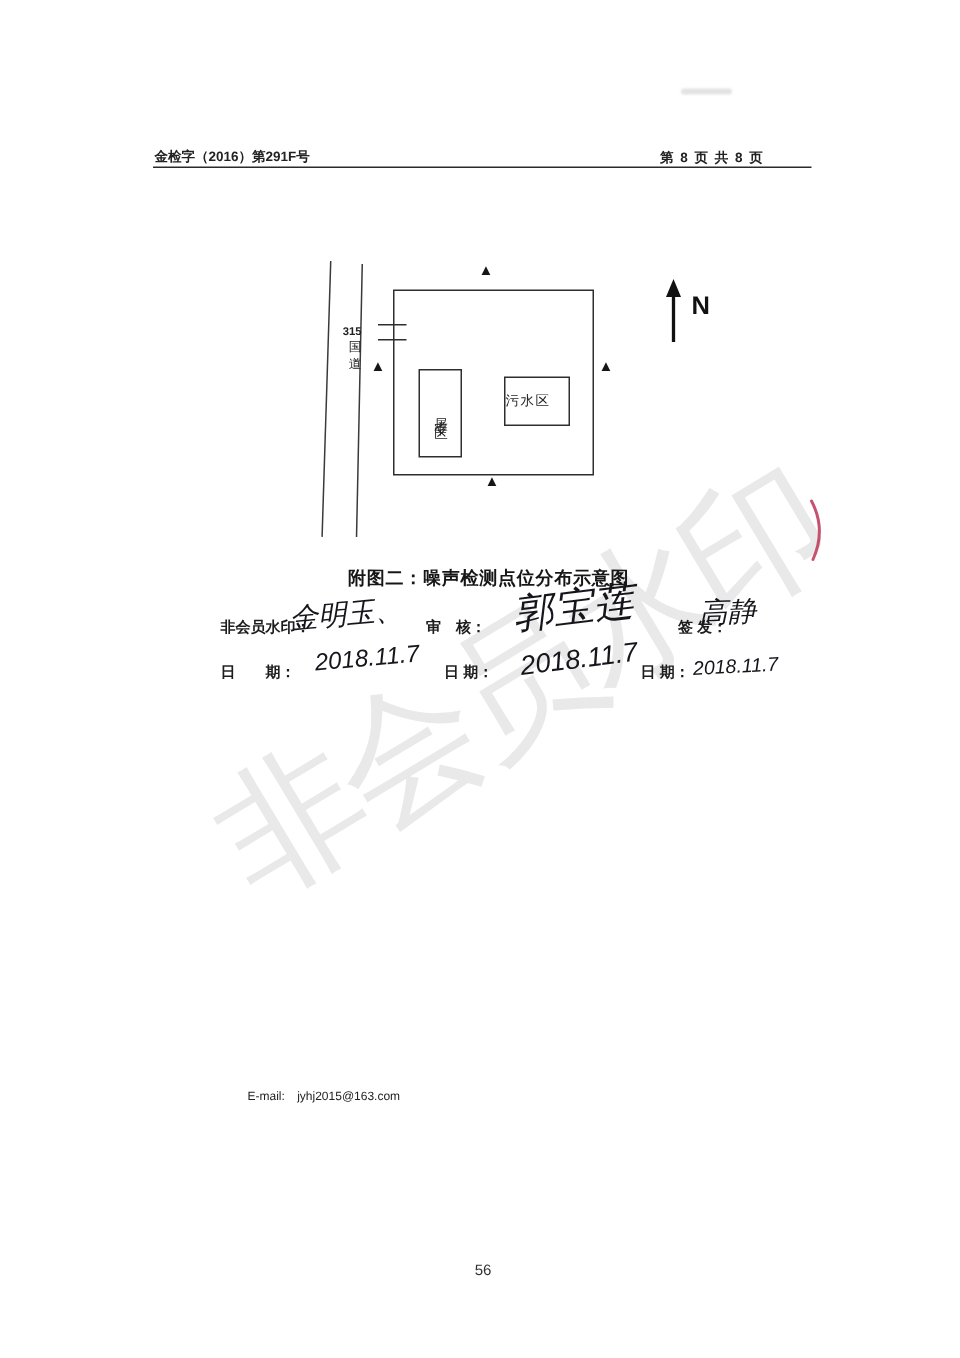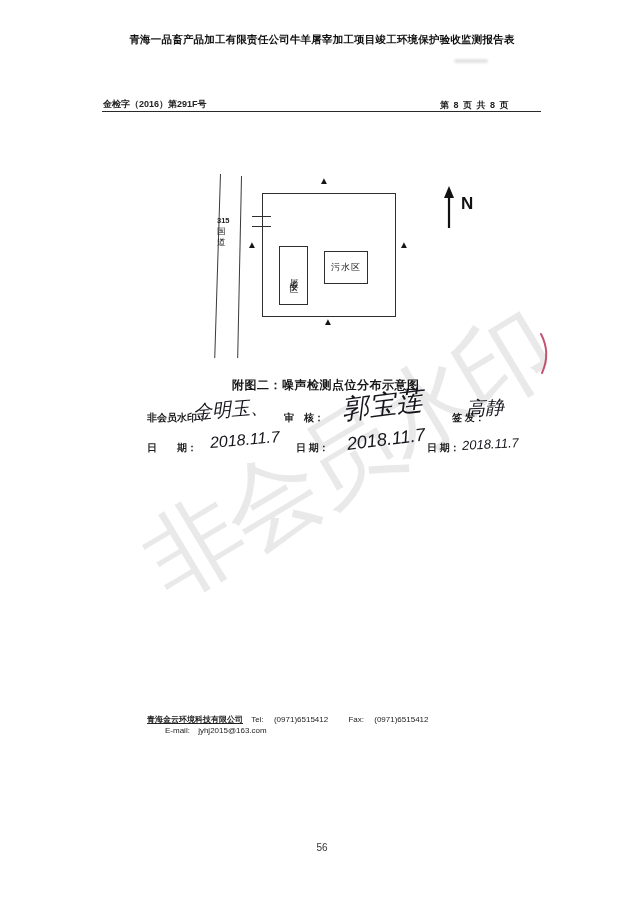--- a/index.html
+++ b/index.html
@@ -36,21 +36,21 @@
   }
   .doc-number { left: 103px; top: 98px; font-size: 9px; font-weight: bold; color: #222; }
   .page-indicator { left: 440px; top: 99px; width: 100px; text-align: left; font-size: 9px; font-weight: bold; color: #222; letter-spacing: 1px; }
   .header-rule { left: 102px; top: 111px; width: 439px; height: 1px; background: #2a2a2a; }
   .title-smudge { left: 454px; top: 59px; width: 34px; height: 4px; background: #dcdcdc; border-radius: 2px; filter: blur(0.8px); opacity: 0.8; }
 
   
   .road-line { width: 1.2px; background: #3a3a3a; transform-origin: top left; }
   .road-line.a { left: 220px; top: 174px; height: 184px; transform: rotate(1.8deg); }
   .road-line.b { left: 241px; top: 176px; height: 182px; transform: rotate(1.2deg); }
-  .road-label { left: 217px; top: 215px; width: 24px; text-align: left; color: #222; line-height: 11px; }
+  .road-label { left: 217px; top: 215px; width: 24px; text-align: right; color: #222; line-height: 11px; }
   .road-label .num { font-size: 7.5px; font-weight: bold; display: block; }
   .road-label .ch { font-size: 8.5px; display: block; }
   .factory-rect { left: 262px; top: 193px; width: 132px; height: 122px; border: 1.2px solid #2e2e2e; }
   .gate-line { left: 252px; width: 19px; height: 1.2px; background: #2e2e2e; }
   .gate-line.g1 { top: 216px; }
   .gate-line.g2 { top: 226px; }
   .marker { font-size: 10px; color: #151515; line-height: 10px; }
   .marker.top { left: 319px; top: 176px; }
   .marker.left { left: 247px; top: 240px; }
   .marker.right { left: 399px; top: 240px; }
@@ -58,23 +58,23 @@
   .slaughter-box {
     left: 279px; top: 246px; width: 27px; height: 57px;
     border: 1.1px solid #2e2e2e;
     display: flex; align-items: center; justify-content: center;
   }
   .slaughter-box span {
     writing-mode: vertical-rl; text-orientation: upright;
     font-size: 9px; letter-spacing: 3px; color: #1d1d1d;
   }
   .sewage-box {
-    left: 324px; top: 251px; width: 42px; height: 31px;
+    left: 336px; top: 251px; width: 42px; height: 31px;
     border: 1.1px solid #2e2e2e;
-    display: flex; align-items: center; justify-content: center;
+    display: flex; align-items: center; justify-content: flex-start;
     font-size: 9px; letter-spacing: 1px; color: #1d1d1d;
   }
   .north-arrow { left: 441px; top: 184px; }
   .north-label { left: 461px; top: 194px; font-size: 17px; font-weight: 600; color: #111; }
   .diagram-caption { left: 232px; top: 377px; font-size: 12px; font-weight: bold; letter-spacing: 0.5px; color: #161616; }
 
   
   .so-label { font-size: 10px; font-weight: bold; color: #1d1d1d; white-space: nowrap; }
   .hand { font-style: italic; color: #15151c; white-space: nowrap; transform-origin: left center; }
   .sig-prepared { left: 193px; top: 400px; font-size: 19px; transform: rotate(-5deg); }
@@ -104,21 +104,20 @@
 </style>
 </head>
 <body>
 
 <div class="sheet">
 
   <div class="abs watermark">非会员水印</div>
 
   <div class="content">
 
-    <div class="abs doc-title">青海一品畜产品加工有限责任公司牛羊屠宰加工项目竣工环境保护验收监测报告表</div>
     <div class="abs title-smudge"></div>
     <div class="abs doc-number">金检字（2016）第291F号</div>
     <div class="abs page-indicator">第 8 页 共 8 页</div>
     <div class="abs header-rule"></div>
 
     <div class="abs road-line a"></div>
     <div class="abs road-line b"></div>
     <div class="abs road-label">
       <span class="num">315</span>
       <span class="ch">国</span>
@@ -160,27 +159,20 @@
     <div class="abs hand date-prepared">2018.11.7</div>
     <div class="abs so-label lbl-date2">日 期：</div>
     <div class="abs hand date-review">2018.11.7</div>
     <div class="abs so-label lbl-date3">日 期：</div>
     <div class="abs hand date-issue">2018.11.7</div>
 
     <svg class="abs pen-mark" width="16" height="46" viewBox="0 0 16 46">
       <path d="M3,3 Q13,22 4,42" fill="none" stroke="#bf4060" stroke-width="2" stroke-linecap="round" opacity="0.9"></path>
     </svg>
 
-    <div class="abs footer-line1">
-      <span class="company">青海金云环境科技有限公司</span>
-      <span class="flabel">Tel:</span>
-      <span class="fvalue">(0971)6515412</span>
-      <span class="flabel">Fax:</span>
-      <span class="fvalue">(0971)6515412</span>
-    </div>
     <div class="abs footer-line2">
       <span class="flabel">E-mail:</span>
       <span>jyhj2015@163.com</span>
     </div>
 
     <div class="abs page-number">56</div>
 
   </div>
 </div>
 

